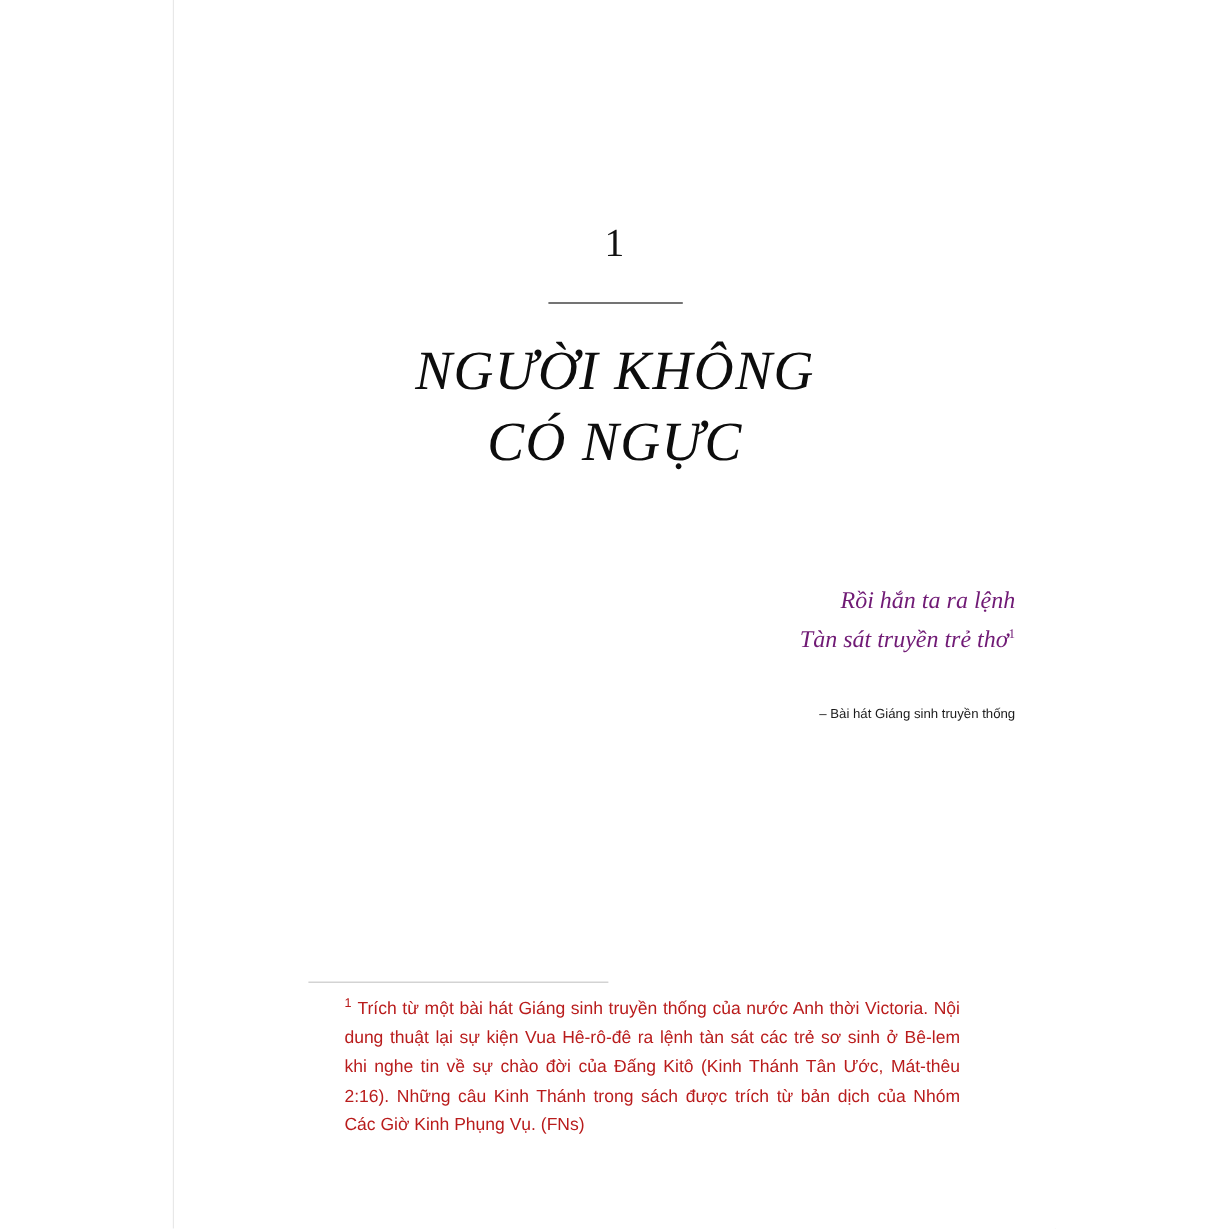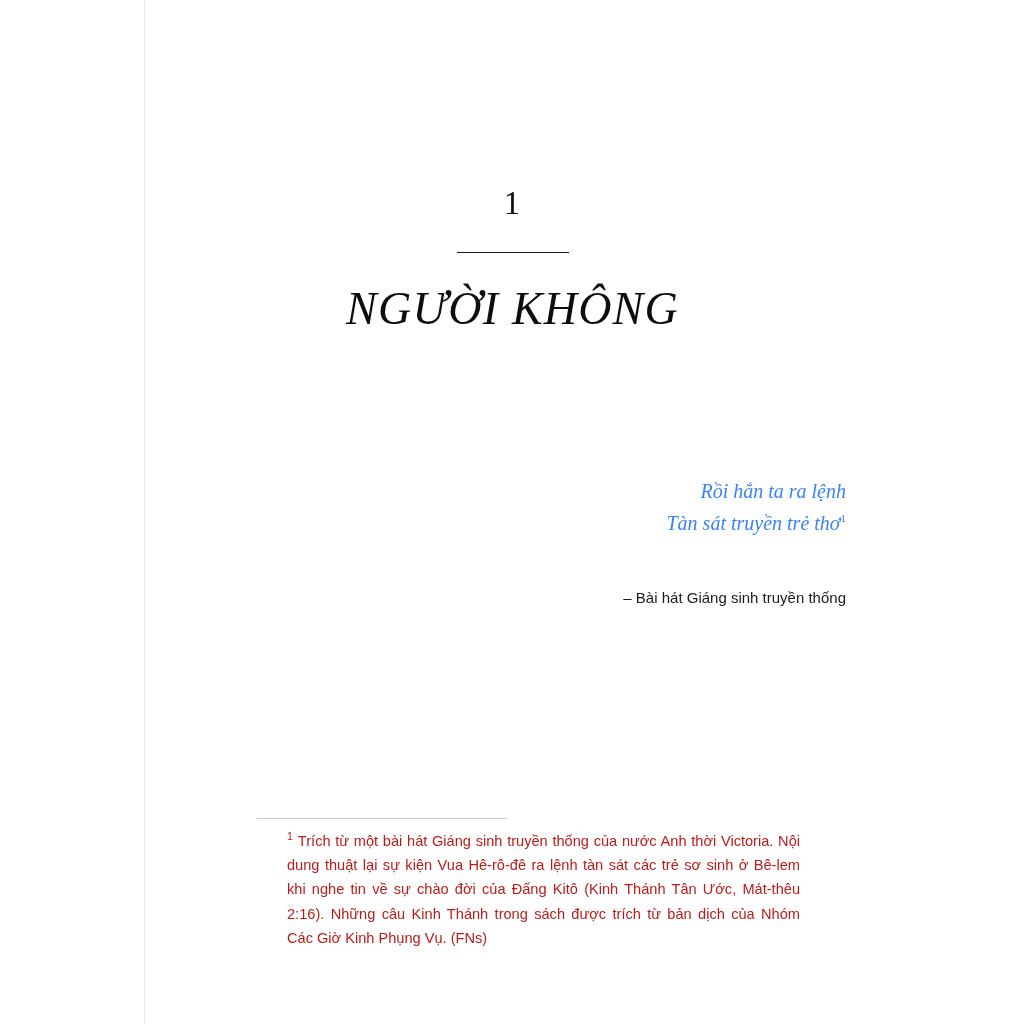--- a/index.html
+++ b/index.html
@@ -78,44 +78,44 @@
     font-size: 46px;
     line-height: 1.28;
     color: #0d0d0d;
     letter-spacing: 1.2px;
     font-style: italic;
   }
 
   .epigraph {
     position: absolute;
     right: 34px;
-    top: 475px;
+    top: 485px;
     width: 430px;
     text-align: right;
     font-family: "Liberation Serif", serif;
     font-style: italic;
     font-size: 20px;
     line-height: 1.62;
-    color: #3b82f6;
+    color: #701a75;
   }
 
   .epigraph sup {
     font-size: 11px;
     font-style: normal;
     vertical-align: super;
   }
 
   .epigraph-attribution {
     position: absolute;
     right: 34px;
     top: 589px;
     width: 430px;
     text-align: right;
     font-family: "Liberation Sans", sans-serif;
-    font-size: 15px;
+    font-size: 11px;
     color: #1b1b1b;
   }
 
   .footnote-rule {
     position: absolute;
     left: 112px;
     top: 818px;
     width: 250px;
     height: 1px;
     background: #c9c9c9;
@@ -149,20 +149,21 @@
   <div class="page-edge-right"></div>
 
   <div class="sheet">
 
     <div class="chapter-number">1</div>
 
     <div class="chapter-rule"></div>
 
     <div class="chapter-title">
       <div>NGƯỜI KHÔNG</div>
+      <div>CÓ NGỰC</div>
     </div>
 
     <div class="epigraph">
       <div>Rồi hắn ta ra lệnh</div>
       <div><span>Tàn sát truyền trẻ thơ</span><sup>1</sup></div>
     </div>
 
     <div class="epigraph-attribution">– Bài hát Giáng sinh truyền thống</div>
 
     <div class="footnote-rule"></div>

